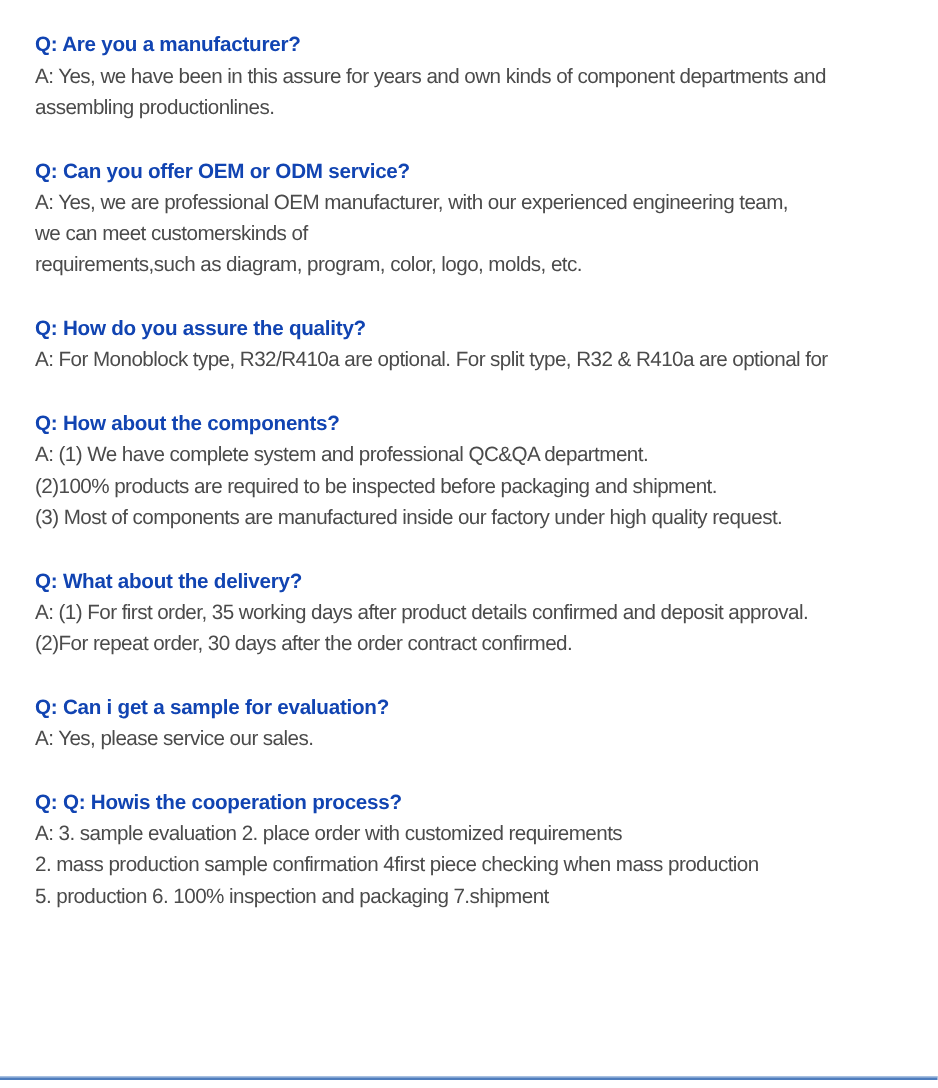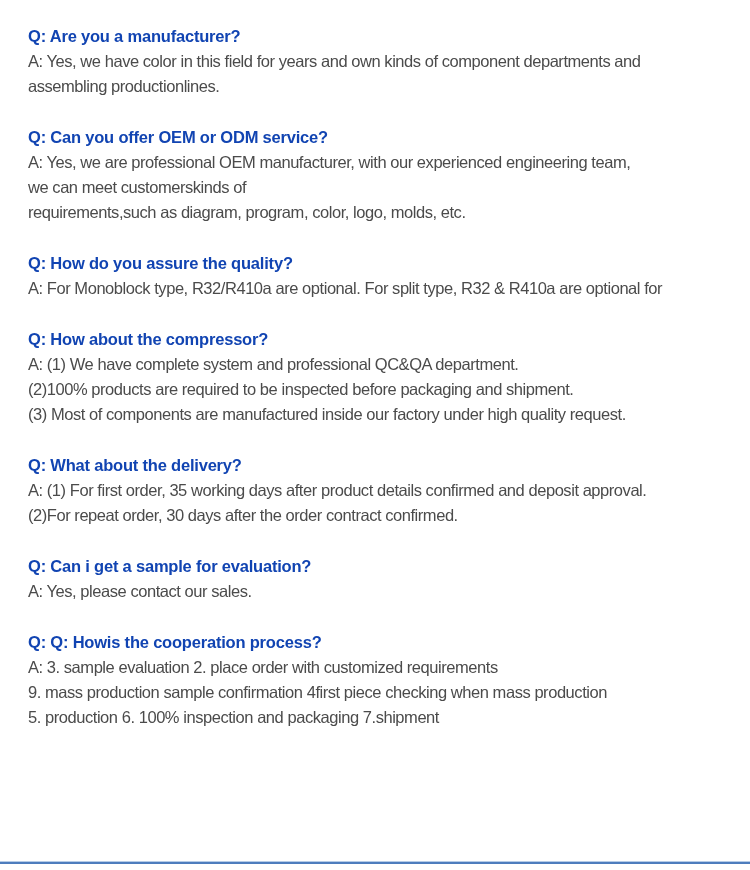--- a/index.html
+++ b/index.html
@@ -53,49 +53,49 @@
     background: var(--divider-dark, #4e7dbd);
   }
 </style>
 </head>
 <body>
 
 <div class="page">
   <div class="faq-list">
       <div class="faq-item">
         <div class="faq-question">Q: Are you a manufacturer?</div>
-        <div class="faq-answer-line">A: Yes, we have color in this field for years and own kinds of component departments and</div>
+        <div class="faq-answer-line">A: Yes, we have been in this assure for years and own kinds of component departments and</div>
         <div class="faq-answer-line">assembling productionlines.</div>
       </div>
       <div class="faq-item">
         <div class="faq-question">Q: Can you offer OEM or ODM service?</div>
         <div class="faq-answer-line">A: Yes, we are professional OEM manufacturer, with our experienced engineering team,</div>
         <div class="faq-answer-line">we can meet customerskinds of</div>
         <div class="faq-answer-line">requirements,such as diagram, program, color, logo, molds, etc.</div>
       </div>
       <div class="faq-item">
         <div class="faq-question">Q: How do you assure the quality?</div>
         <div class="faq-answer-line">A: For Monoblock type, R32/R410a are optional. For split type, R32 &amp; R410a are optional for</div>
       </div>
       <div class="faq-item">
-        <div class="faq-question">Q: How about the compressor?</div>
+        <div class="faq-question">Q: How about the components?</div>
         <div class="faq-answer-line">A: (1) We have complete system and professional QC&amp;QA department.</div>
         <div class="faq-answer-line">(2)100% products are required to be inspected before packaging and shipment.</div>
         <div class="faq-answer-line">(3) Most of components are manufactured inside our factory under high quality request.</div>
       </div>
       <div class="faq-item">
         <div class="faq-question">Q: What about the delivery?</div>
         <div class="faq-answer-line">A: (1) For first order, 35 working days after product details confirmed and deposit approval.</div>
         <div class="faq-answer-line">(2)For repeat order, 30 days after the order contract confirmed.</div>
       </div>
       <div class="faq-item">
         <div class="faq-question">Q: Can i get a sample for evaluation?</div>
-        <div class="faq-answer-line">A: Yes, please contact our sales.</div>
+        <div class="faq-answer-line">A: Yes, please service our sales.</div>
       </div>
       <div class="faq-item">
         <div class="faq-question">Q: Q: Howis the cooperation process?</div>
         <div class="faq-answer-line">A: 3. sample evaluation 2. place order with customized requirements</div>
-        <div class="faq-answer-line">9. mass production sample confirmation 4first piece checking when mass production</div>
+        <div class="faq-answer-line">2. mass production sample confirmation 4first piece checking when mass production</div>
         <div class="faq-answer-line">5. production 6. 100% inspection and packaging 7.shipment</div>
       </div>
     </div>
   <div class="section-divider"></div>
 </div>
 
 </body></html>

